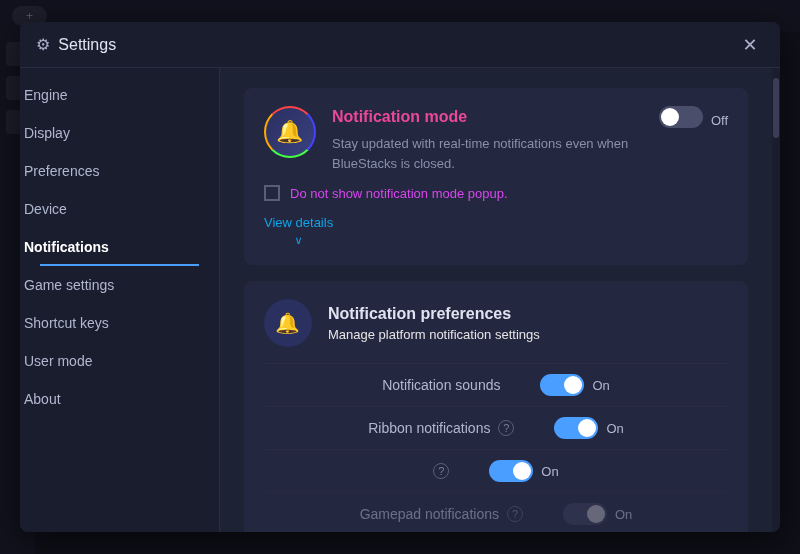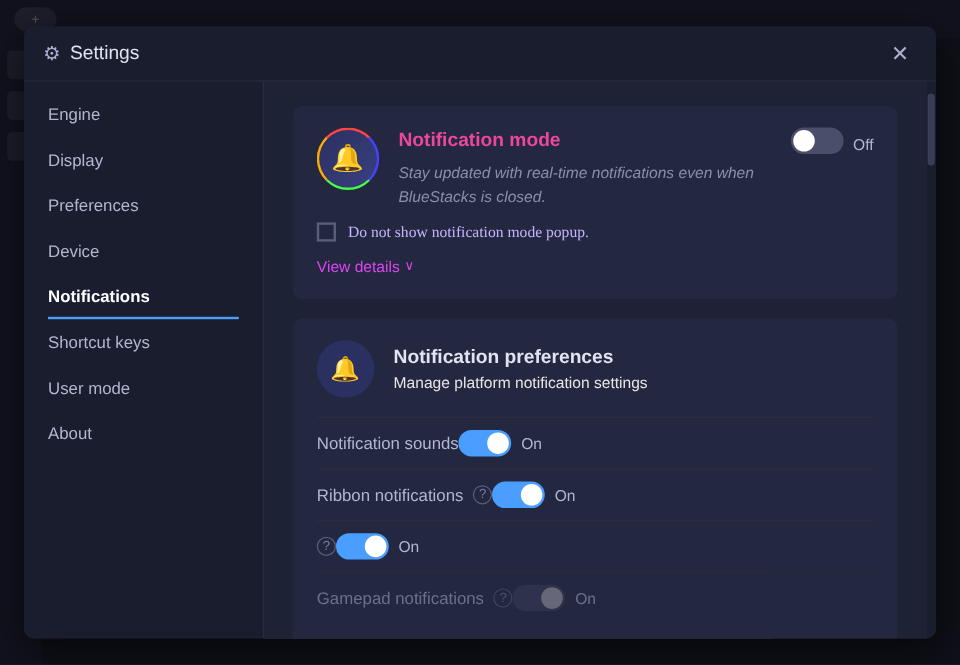--- a/index.html
+++ b/index.html
@@ -120,21 +120,21 @@
     
     .sidebar {
       width: 200px;
       background: #1a1d2e;
       flex-shrink: 0;
       padding: 8px 0;
       border-right: 1px solid #2a2d42;
       overflow-y: auto;
     }
     .sidebar-item {
-      padding: 11px 20px;
+      padding: 11px 4px;
       color: #b0b8d0;
       font-size: 14px;
       cursor: pointer;
       border-radius: 0;
       transition: background 0.15s;
     }
     .sidebar-item.active {
       color: #ffffff;
       font-weight: 600;
       position: relative;
@@ -244,51 +244,50 @@
     }
     .toggle.off::after { left: 2px; }
     .toggle.on-blue::after { left: 24px; }
     .toggle.disabled::after { left: 24px; }
 
     .notif-mode-desc {
       color: #8890aa;
       font-size: 13px;
       line-height: 1.5;
       margin-bottom: 12px;
-      font-style: italic;
     }
 
     
     .checkbox-row {
       display: flex;
       align-items: center;
       gap: 10px;
       margin-bottom: 12px;
     }
     .checkbox-box {
       width: 16px;
       height: 16px;
       border: 2px solid #5a5e7a;
       background: transparent;
       flex-shrink: 0;
     }
     .checkbox-label {
-      color: #c4b5fd;
+      color: #d946ef;
       font-size: 13px;
-      font-family: Liberation Serif, serif;
     }
 
     
     .view-details {
-      color: #d946ef;
+      color: #0ea5e9;
       font-size: 13px;
       cursor: pointer;
       display: inline-flex;
       align-items: center;
       gap: 4px;
+      flex-direction: column;
     }
     .view-details-chevron {
       font-size: 11px;
     }
 
     
     .notif-pref-header {
       display: flex;
       align-items: center;
       gap: 16px;
@@ -313,23 +312,24 @@
     .notif-pref-desc {
       color: #e5e5e5;
       font-size: 13px;
       margin-top: 4px;
     }
 
     
     .setting-row {
       display: flex;
       align-items: center;
-      justify-content: flex-start;
+      justify-content: center;
       padding: 10px 0;
       border-top: 1px solid #2a2d42;
+      gap: 40px;
     }
     .setting-row-left {
       display: flex;
       align-items: center;
       gap: 8px;
       color: #b0b8d0;
       font-size: 14px;
     }
     .setting-row-right {
       display: flex;
@@ -393,20 +393,21 @@
     </div>
 
     <div class="dialog-body">
 
       <div class="sidebar">
         <div class="sidebar-item">Engine</div>
         <div class="sidebar-item">Display</div>
         <div class="sidebar-item">Preferences</div>
         <div class="sidebar-item">Device</div>
         <div class="sidebar-item active">Notifications</div>
+        <div class="sidebar-item">Game settings</div>
         <div class="sidebar-item">Shortcut keys</div>
         <div class="sidebar-item">User mode</div>
         <div class="sidebar-item">About</div>
       </div>
 
       <div class="content">
 
         <div class="section-card">
           <div class="notif-mode-header">
 

